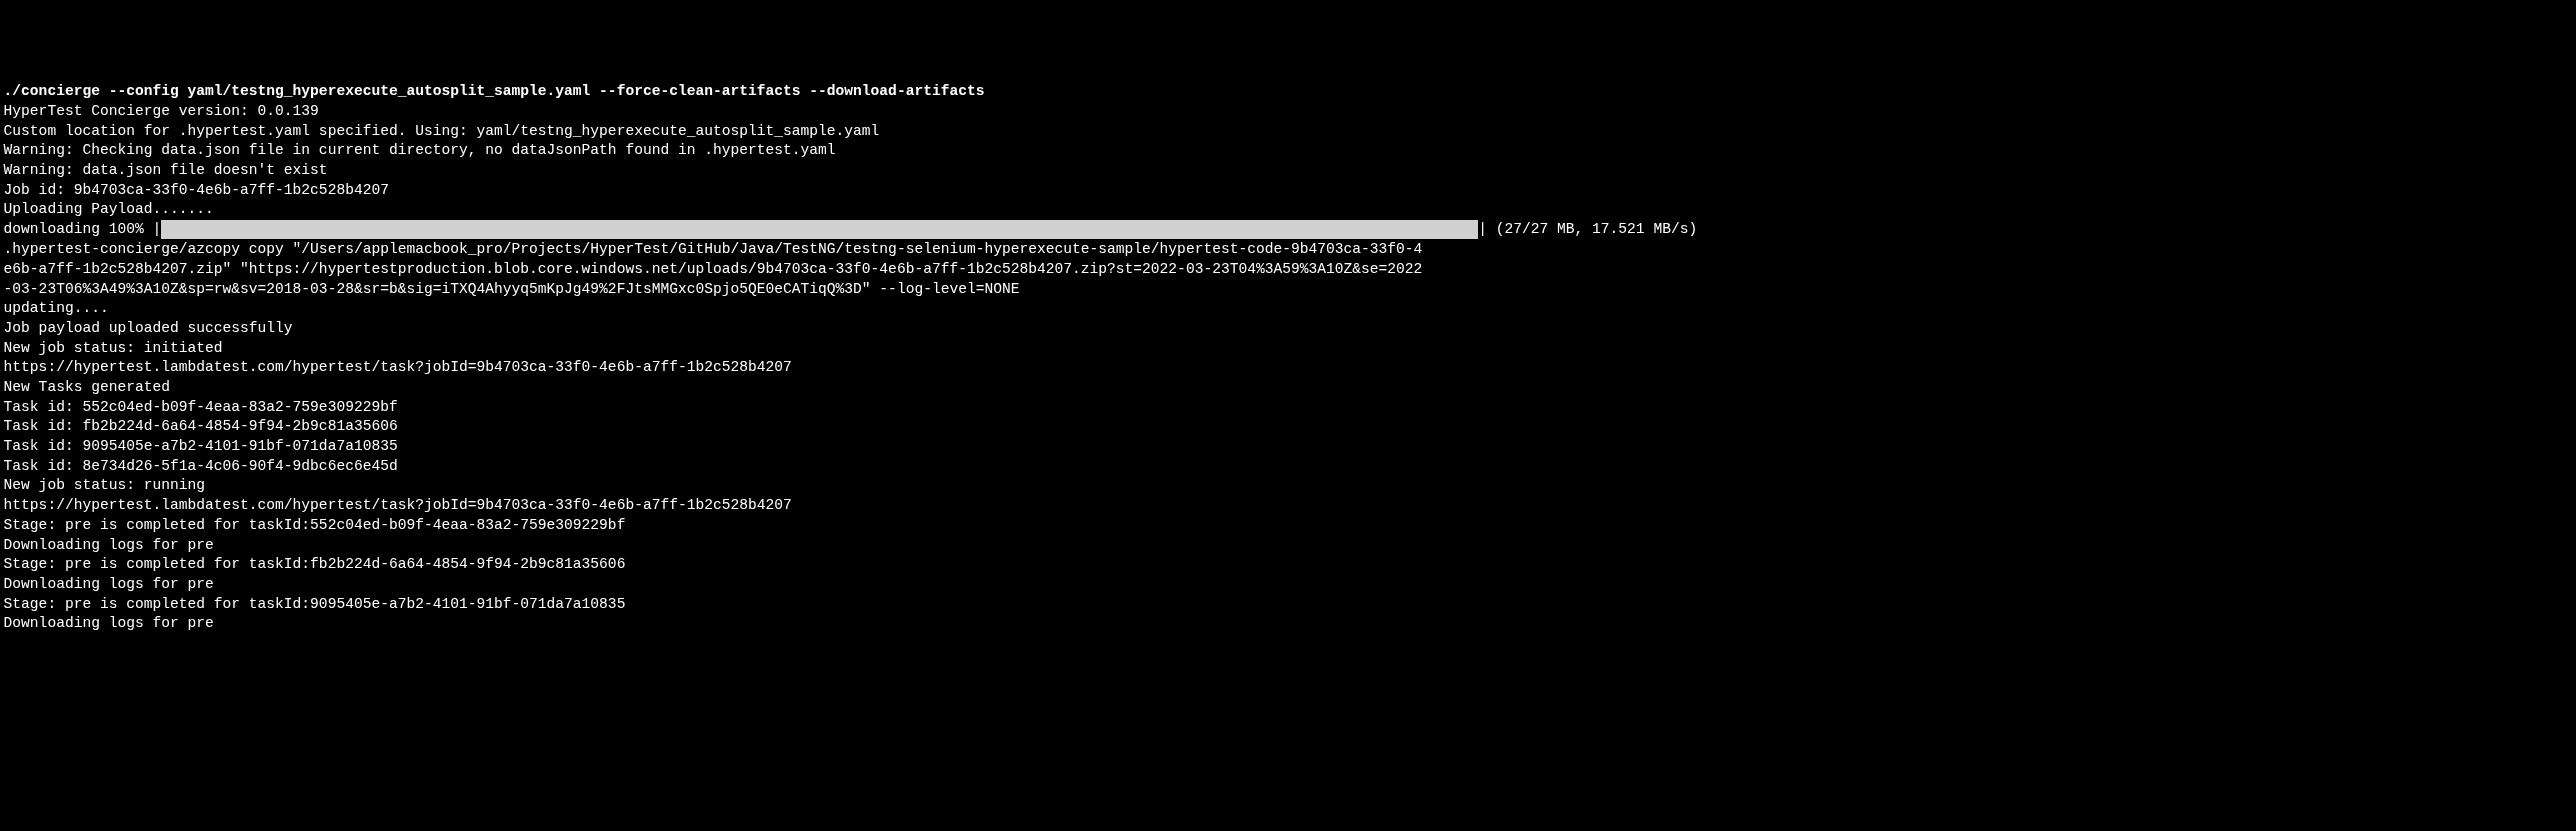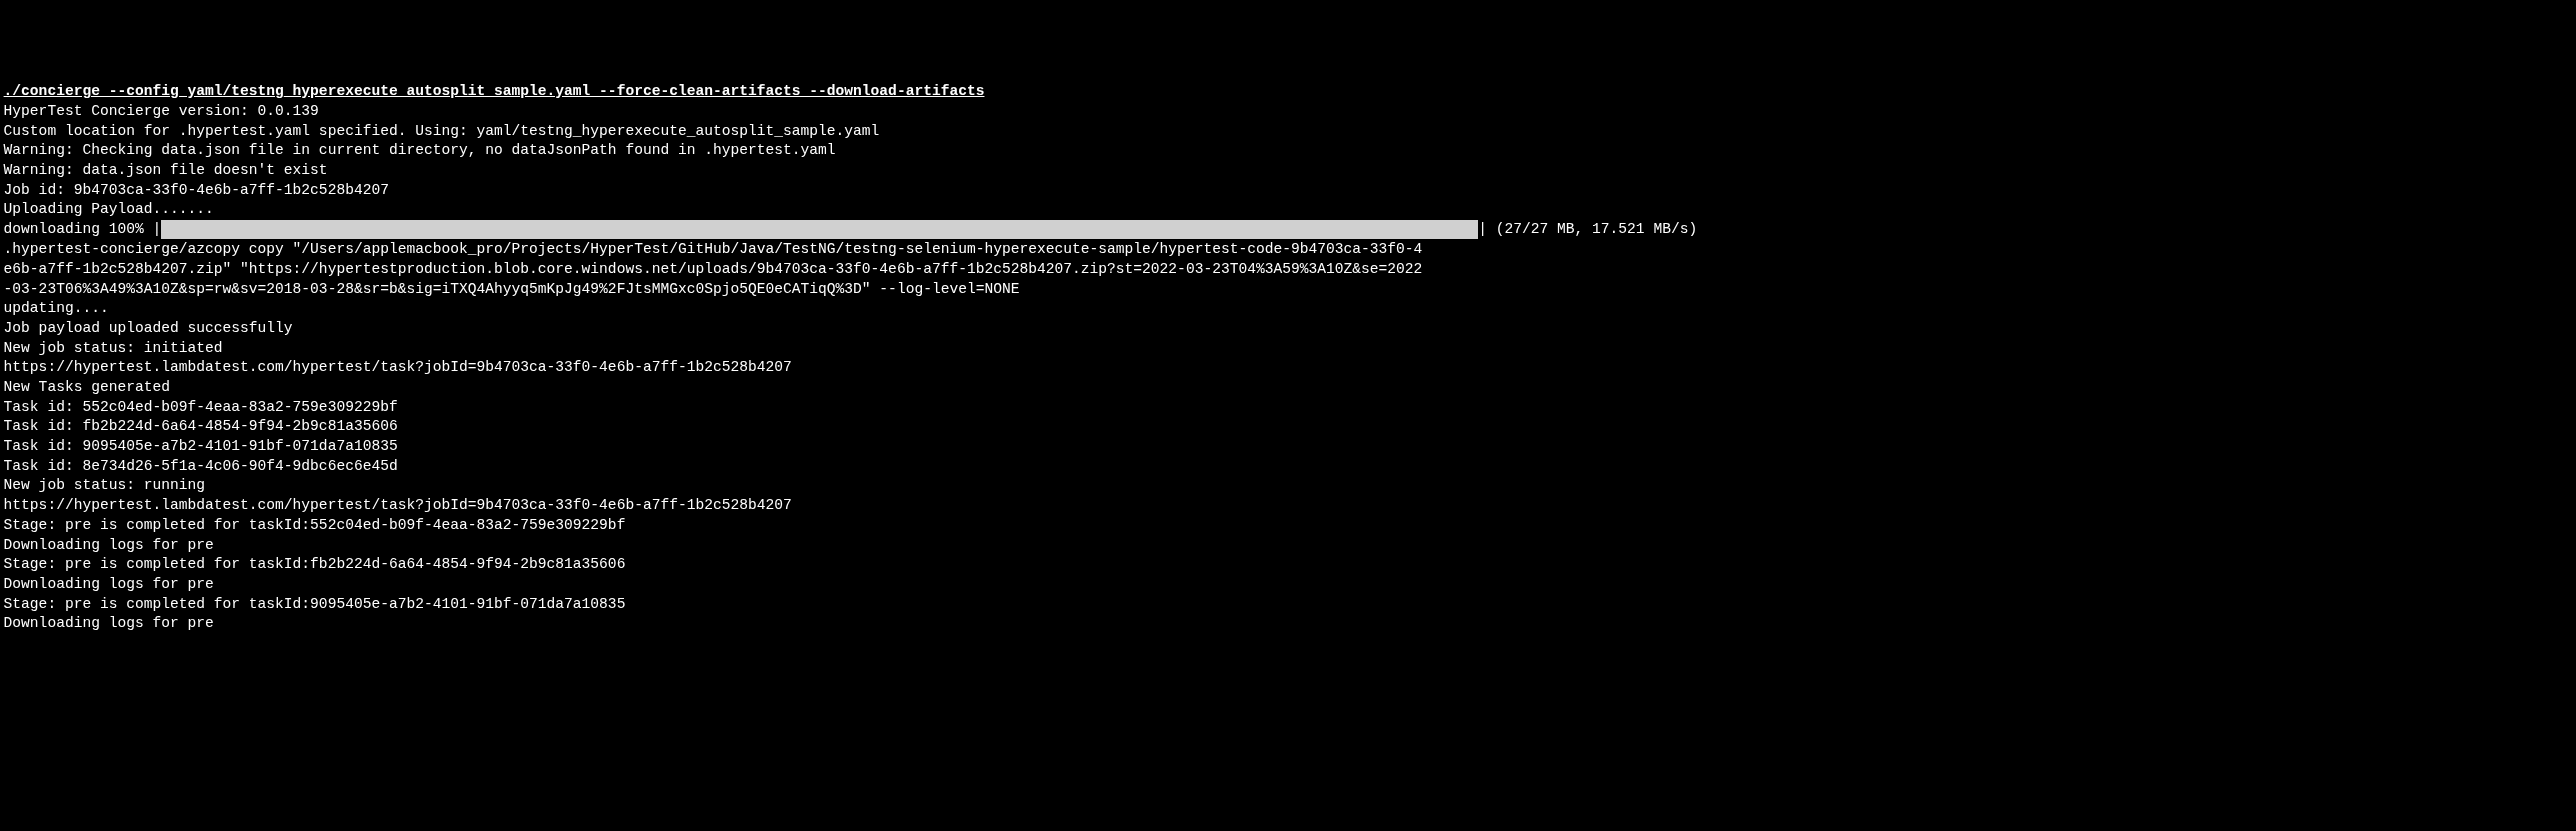--- a/index.html
+++ b/index.html
@@ -14,21 +14,20 @@
       font-size: 14.6px;
       line-height: 1.35;
       padding: 3.6px 0 0 3.6px;
       white-space: pre;
       overflow: hidden;
       width: 2576px;
       height: 831px;
     }
     .prompt-line {
       font-weight: bold;
-      text-decoration: underline;
     }
     .progress-bar {
       display: inline-block;
       background-color: #d0d0d0;
       color: #000000;
       letter-spacing: 0;
       height: 1.3em;
       vertical-align: middle;
     }
     .line {

